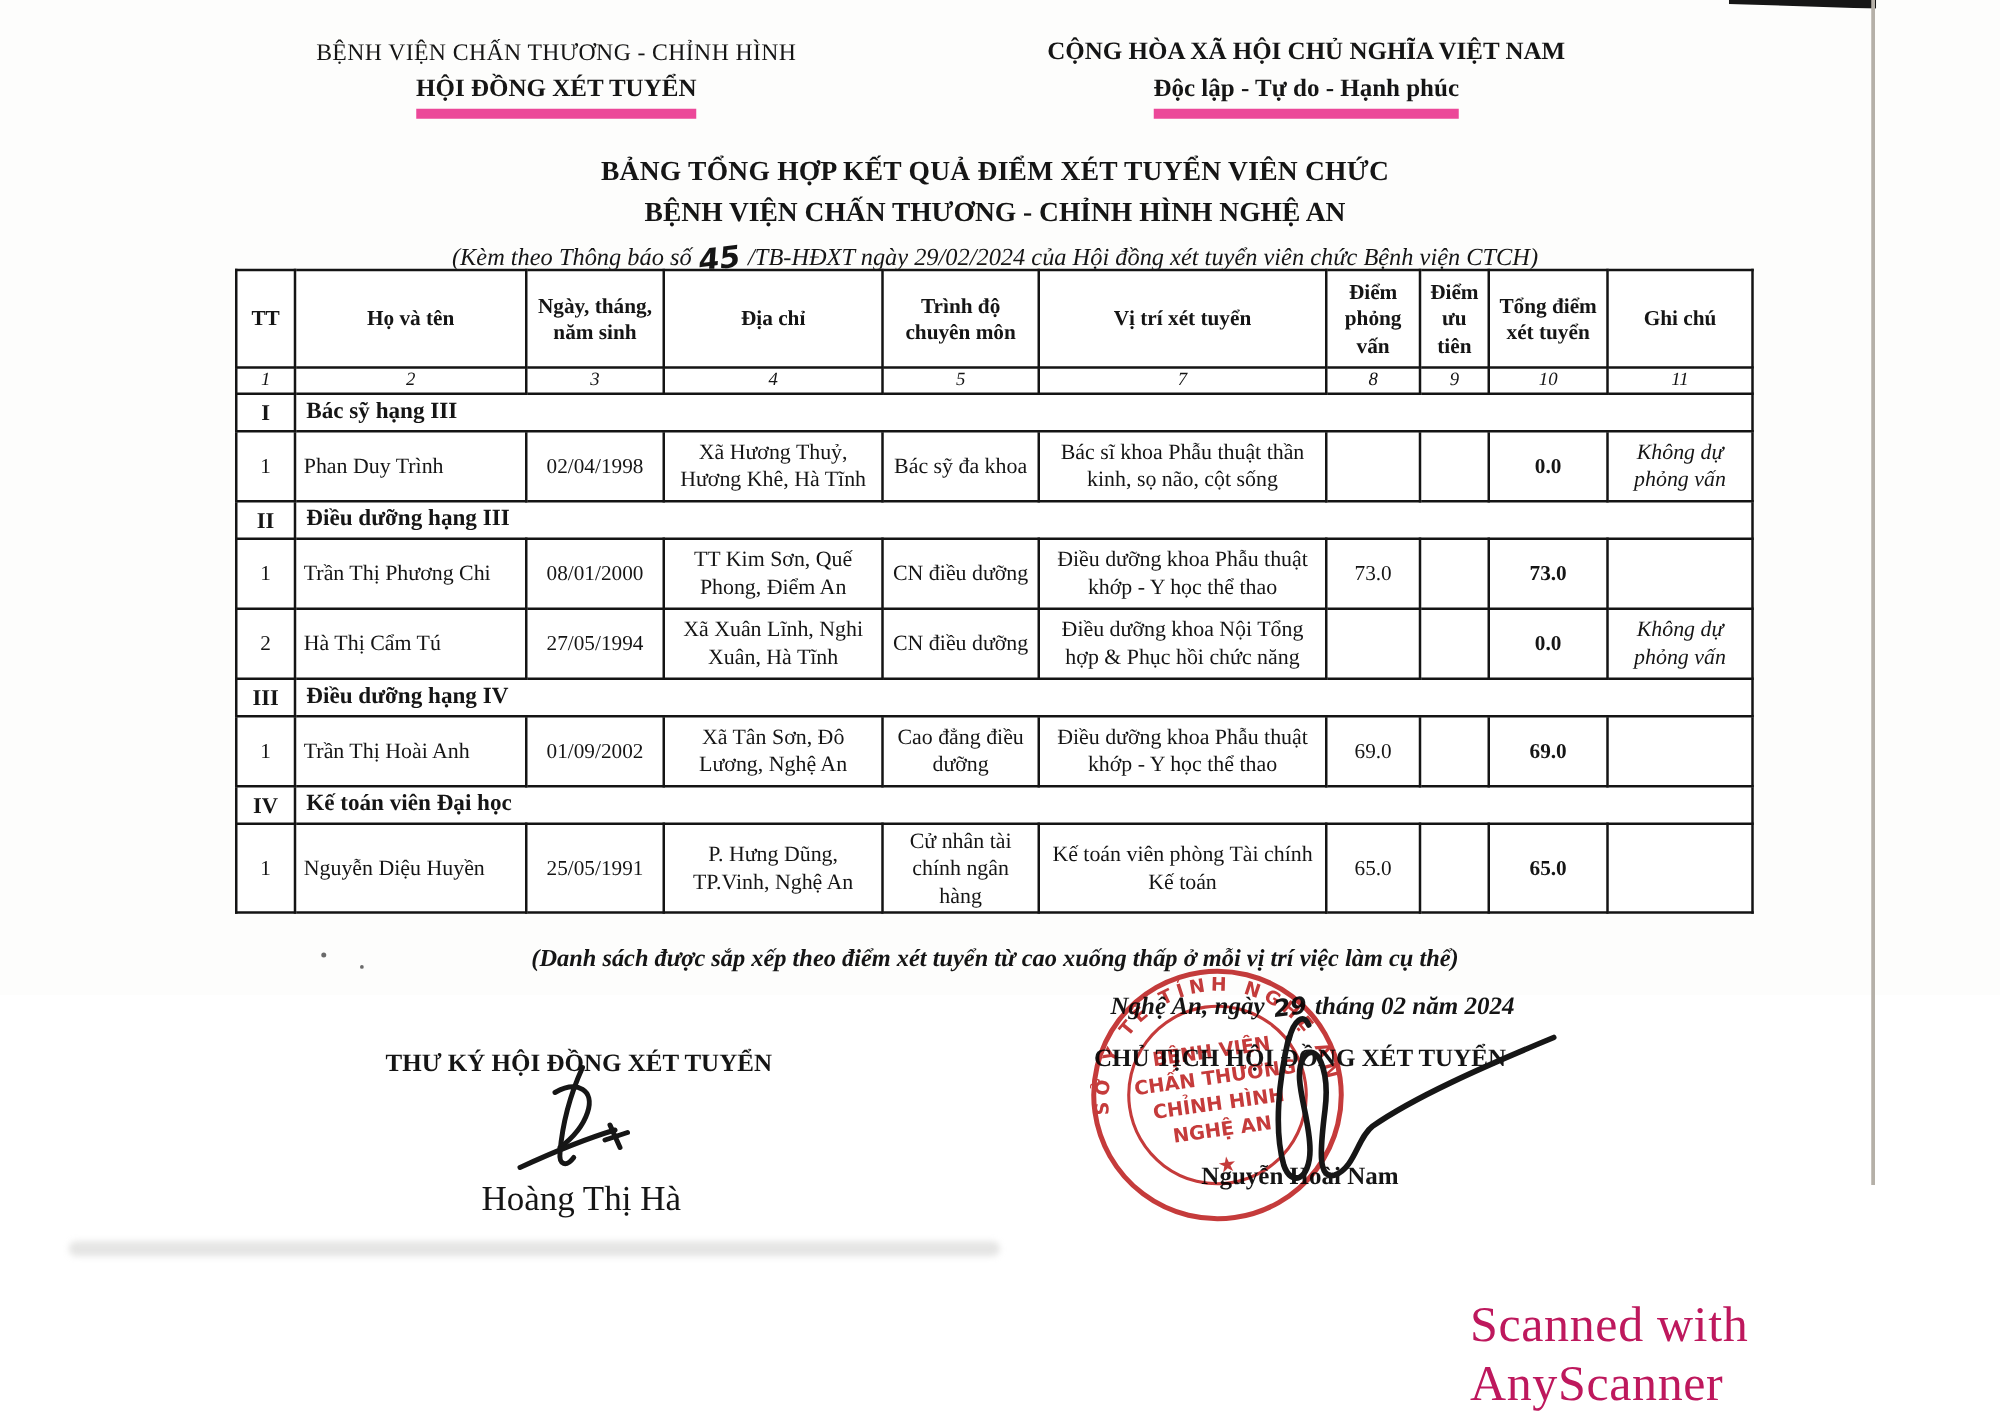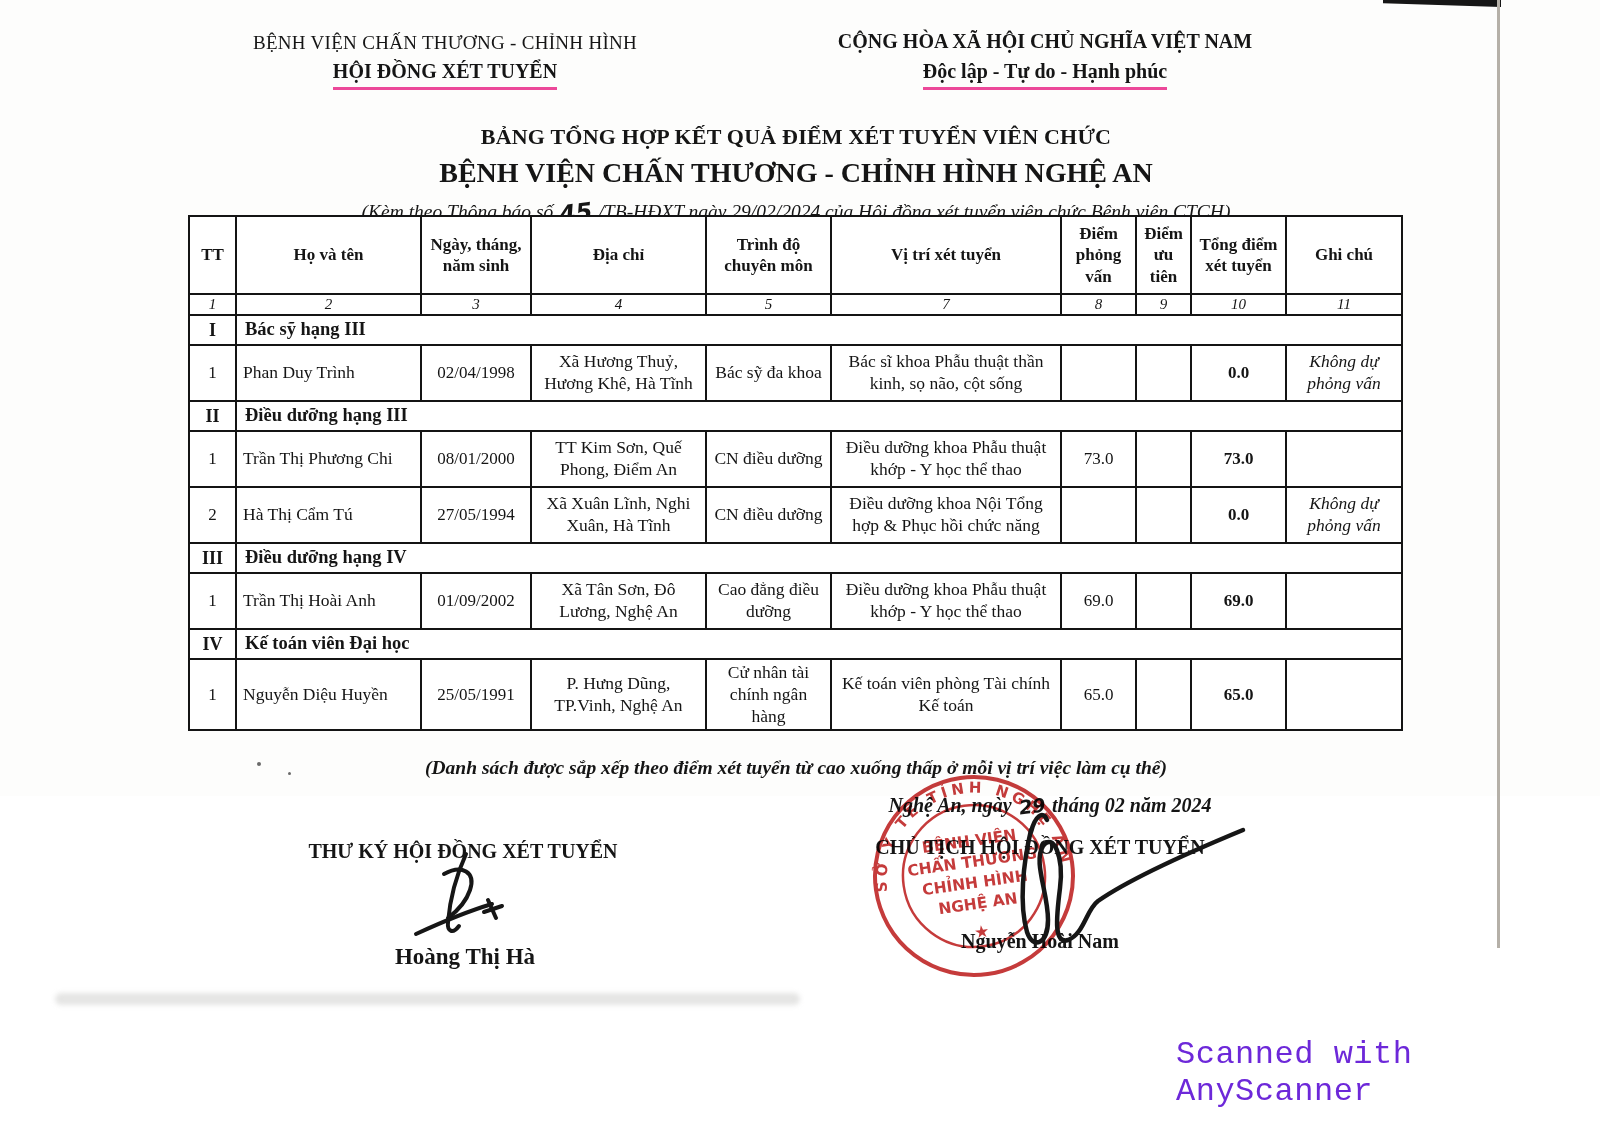--- a/index.html
+++ b/index.html
@@ -15,26 +15,26 @@
           background:rgba(160,160,158,.28);filter:blur(2.5px);border-radius:6px;}
   .speck{position:absolute;background:#6a6a6a;border-radius:50%;}
 
   
   .org-block{position:absolute;left:230px;top:30px;width:430px;text-align:center;line-height:1.35;}
   .org-l1{font-size:19px;letter-spacing:.3px;}
   .org-l2{font-size:20px;font-weight:bold;margin-top:2px;}
   .rep-block{position:absolute;left:780px;top:28px;width:530px;text-align:center;line-height:1.35;}
   .rep-l1{font-size:20px;font-weight:bold;}
   .rep-l2{font-size:20px;font-weight:bold;margin-top:3px;}
-  .u{display:inline-block;border-bottom:3px solid #ec4899;padding-bottom:2px;}
+  .u{display:inline-block;border-bottom:8px solid #ec4899;padding-bottom:2px;}
 
   
   .title-block{position:absolute;left:190px;top:124px;width:1212px;text-align:center;}
   .title-l1{font-size:22px;font-weight:bold;letter-spacing:.2px;}
-  .title-l2{font-size:28px;font-weight:bold;margin-top:7px;}
+  .title-l2{font-size:22px;font-weight:bold;margin-top:7px;}
   .subtitle{font-size:19.5px;font-style:italic;margin-top:7px;}
   .hw{font-family:"DejaVu Sans",sans-serif;font-style:italic;font-weight:700;
       display:inline-block;transform:rotate(-7deg);}
   .hw-ref{font-size:24px;position:relative;top:3px;margin:0 1px;}
   .hw-date{font-size:19px;position:relative;top:1px;margin:0 2px;}
 
   
   .tbl-wrap{position:absolute;left:188px;top:215px;}
   table{border-collapse:collapse;table-layout:fixed;width:1213px;background:#fff;}
   td,th{border:2px solid #141414;padding:2px 4px;text-align:center;vertical-align:middle;
@@ -58,31 +58,31 @@
   
   .note-line{position:absolute;left:190px;top:757px;width:1212px;text-align:center;
              font-style:italic;font-weight:700;font-size:19.5px;}
   .date-line{position:absolute;left:830px;top:794px;width:440px;text-align:center;
              font-style:italic;font-weight:bold;font-size:20px;z-index:2;}
   .sec-title{position:absolute;left:248px;top:840px;width:430px;text-align:center;
              font-weight:bold;font-size:20px;}
   .chair-title{position:absolute;left:800px;top:836px;width:480px;text-align:center;
              font-weight:bold;font-size:20px;z-index:2;}
   .sec-name{position:absolute;left:300px;top:944px;width:330px;text-align:center;
-            font-weight:bold;font-size:23px;}
+            font-weight:normal;font-size:28px;}
   .chair-name{position:absolute;left:860px;top:930px;width:360px;text-align:center;
             font-weight:bold;font-size:20px;z-index:2;}
   .stamp{position:absolute;left:866px;top:768px;z-index:3;mix-blend-mode:multiply;opacity:.92;}
   .sig-right{position:absolute;left:935px;top:802px;z-index:4;}
   .sig-left{position:absolute;left:392px;top:842px;z-index:4;}
   .artifact-squiggle{position:absolute;left:1196px;top:624px;color:#7d7d7d;font-size:13px;
             font-style:italic;transform:rotate(10deg);}
 
-  .watermark{position:absolute;left:1176px;top:1036px;font-family:Liberation Mono, monospace;
-             font-size:32px;color:#6d28d9;letter-spacing:.5px;}
+  .watermark{position:absolute;left:1176px;top:1036px;font-family:Liberation Serif, serif;
+             font-size:40px;color:#be185d;letter-spacing:.5px;}
 </style>
 </head>
 <body>
 
 <div id="doc">
 
   <div class="edge-band"></div>
   <div class="edge-line"></div>
   <div class="smudge"></div>
   <div class="speck" style="left:257px;top:762px;width:4px;height:4px;"></div>

